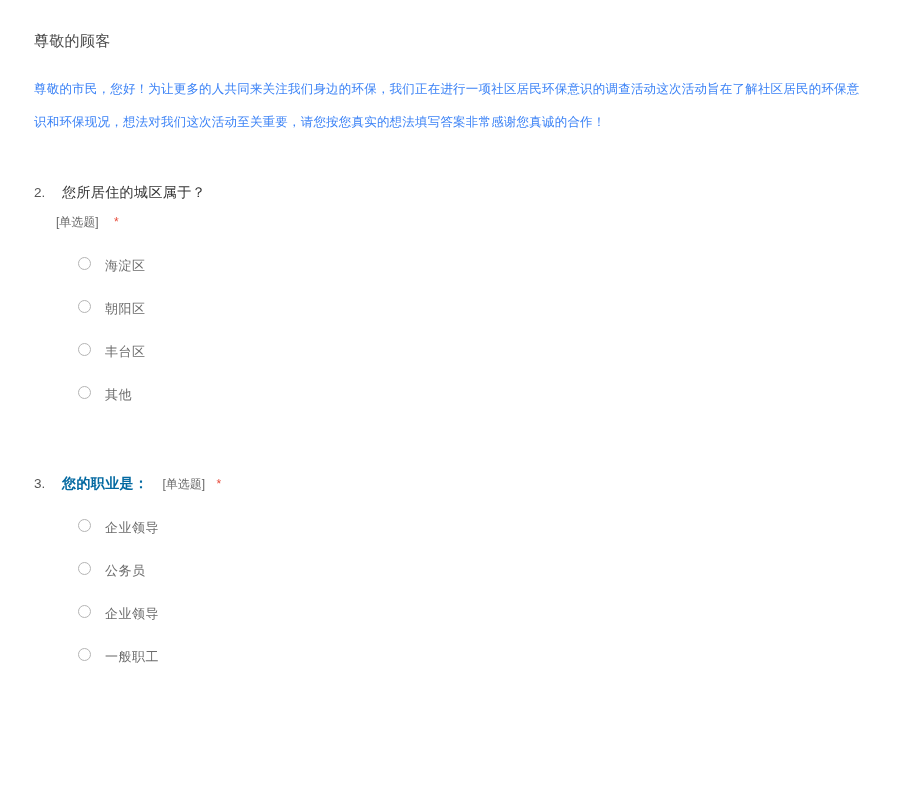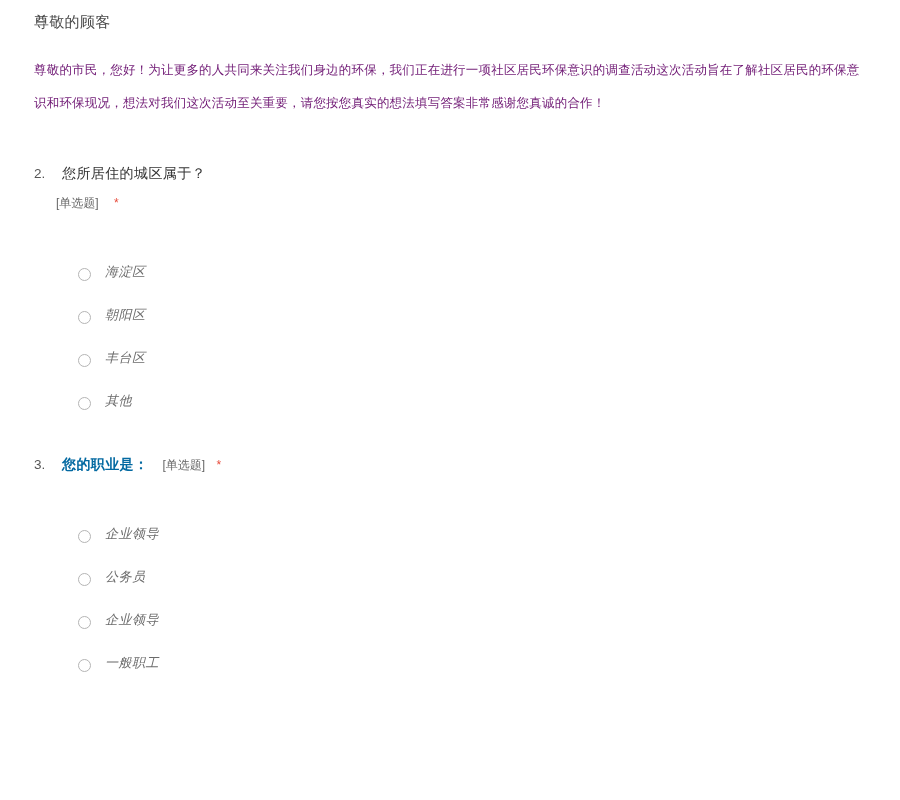--- a/index.html
+++ b/index.html
@@ -9,33 +9,33 @@
   }
   body {
     width: 900px;
     height: 800px;
     font-family: "Liberation Sans", sans-serif;
     color: #444444;
     overflow: hidden;
     position: relative;
   }
   .survey {
-    padding: 9px 34px 0 34px;
+    padding: 28px 34px 0 34px;
     box-sizing: border-box;
   }
   .survey-title {
     font-size: 15px;
     color: #4a4a4a;
     font-weight: normal;
     margin: 4px 0 22px 0;
     letter-spacing: 0.3px;
   }
   .survey-desc {
     font-size: 12.5px;
-    color: #701a75;
+    color: #3b82f6;
     line-height: 2.6;
     margin: 0 0 10px 0;
     letter-spacing: 0.2px;
   }
   .question-block {
     margin-top: 46px;
   }
   .question-head {
     display: flex;
     align-items: baseline;
@@ -76,23 +76,22 @@
   .q-meta-row .req {
     color: #e74c3c;
     margin-left: 12px;
   }
   .options {
     margin-top: 26px;
     padding-left: 44px;
   }
   .option {
     display: flex;
-    align-items: flex-end;
+    align-items: flex-start;
     height: 43px;
-    font-style: italic;
   }
   .radio {
     width: 13px;
     height: 13px;
     border: 1px solid #b5b5b5;
     border-radius: 50%;
     background: #ffffff;
     flex: 0 0 13px;
     box-sizing: border-box;
   }

